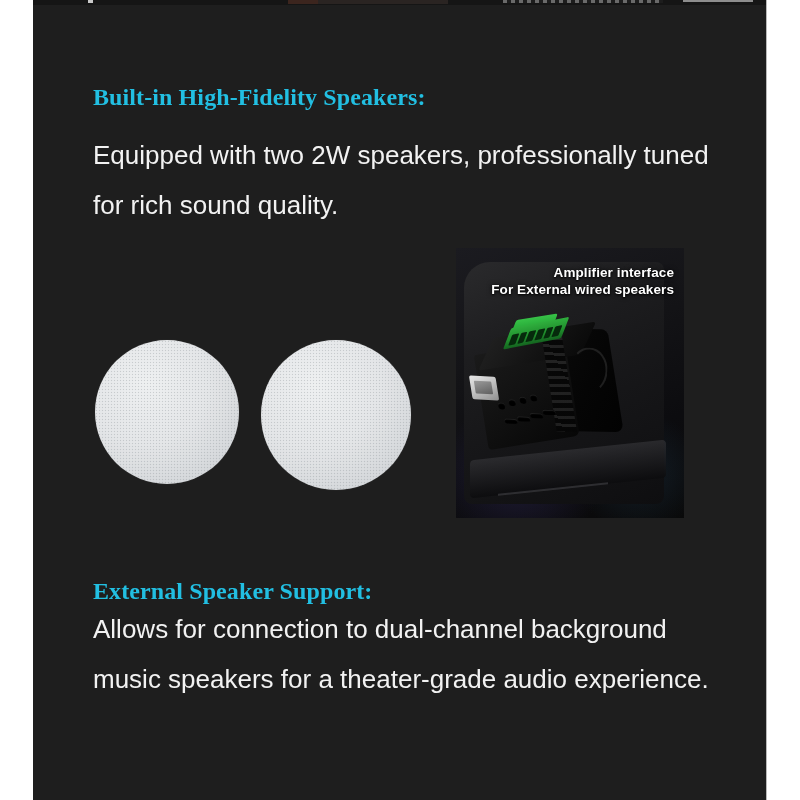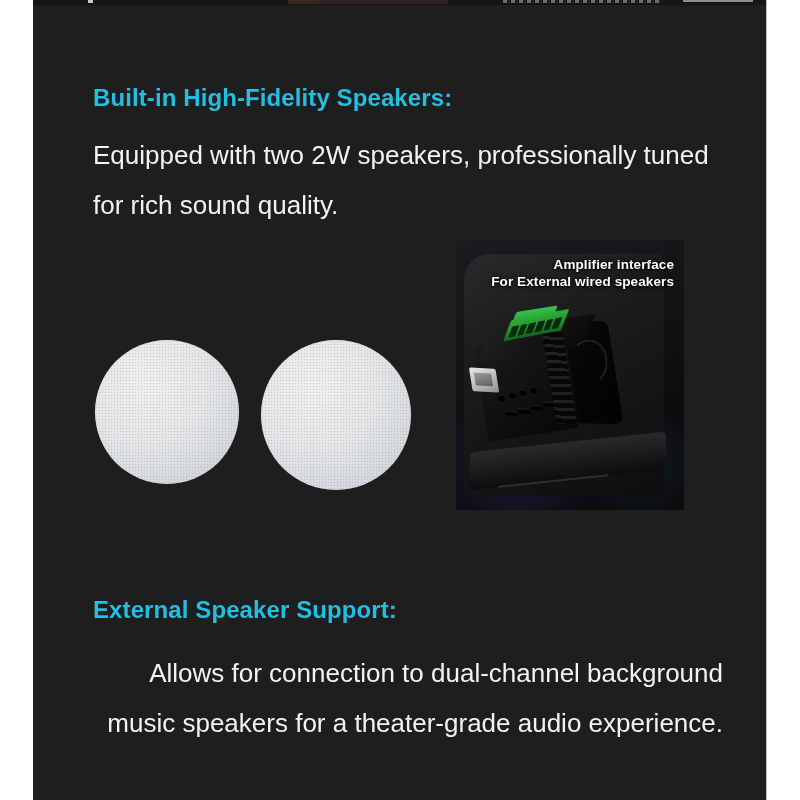--- a/index.html
+++ b/index.html
@@ -62,34 +62,35 @@
   .sliver-dot { left: 55px; top:0; width: 5px; height: 3px; background: #c9c9c9; }
 
   
   .heading {
     position: absolute;
     color: #22bfe2;
     font-size: 24px;
     font-weight: bold;
     letter-spacing: .1px;
     white-space: nowrap;
+    font-family: Liberation Serif, serif;
   }
   .body-text {
     position: absolute;
     color: #f2f2f2;
     font-size: 26px;
     font-weight: 400;
     line-height: 50px;
   }
 
   #heading-1 { left: 60px; top: 64px; }
   #para-1    { left: 60px; top: 104px; width: 620px; }
 
-  #heading-2 { left: 60px; top: 576px; }
-  #para-2    { left: 60px; top: 622px; width: 630px; text-align: right; }
+  #heading-2 { left: 60px; top: 558px; }
+  #para-2    { left: 60px; top: 578px; width: 630px; }
 
   
   .speaker {
     position: absolute;
     border-radius: 50%;
     background:
       radial-gradient(circle at 36% 30%, #eceeef 0%, #e2e4e6 45%, #d2d5d8 78%, #c2c6ca 100%);
     box-shadow: 0 0 1px rgba(255,255,255,.22);
   }
   .speaker::after {
@@ -104,21 +105,21 @@
     background-position: 0 0, 1.5px 1.5px;
     opacity: .85;
   }
   #speaker-left  { left: 62px;  top: 340px; width: 144px; height: 144px; }
   #speaker-right { left: 228px; top: 340px; width: 150px; height: 150px; }
 
   
   .photo {
     position: absolute;
     left: 423px;
-    top: 240px;
+    top: 248px;
     width: 228px;
     height: 270px;
     background: #4c1d95;
     overflow: hidden;
   }
   
   .photo-bg {
     position: absolute;
     inset: 0;
     background:

